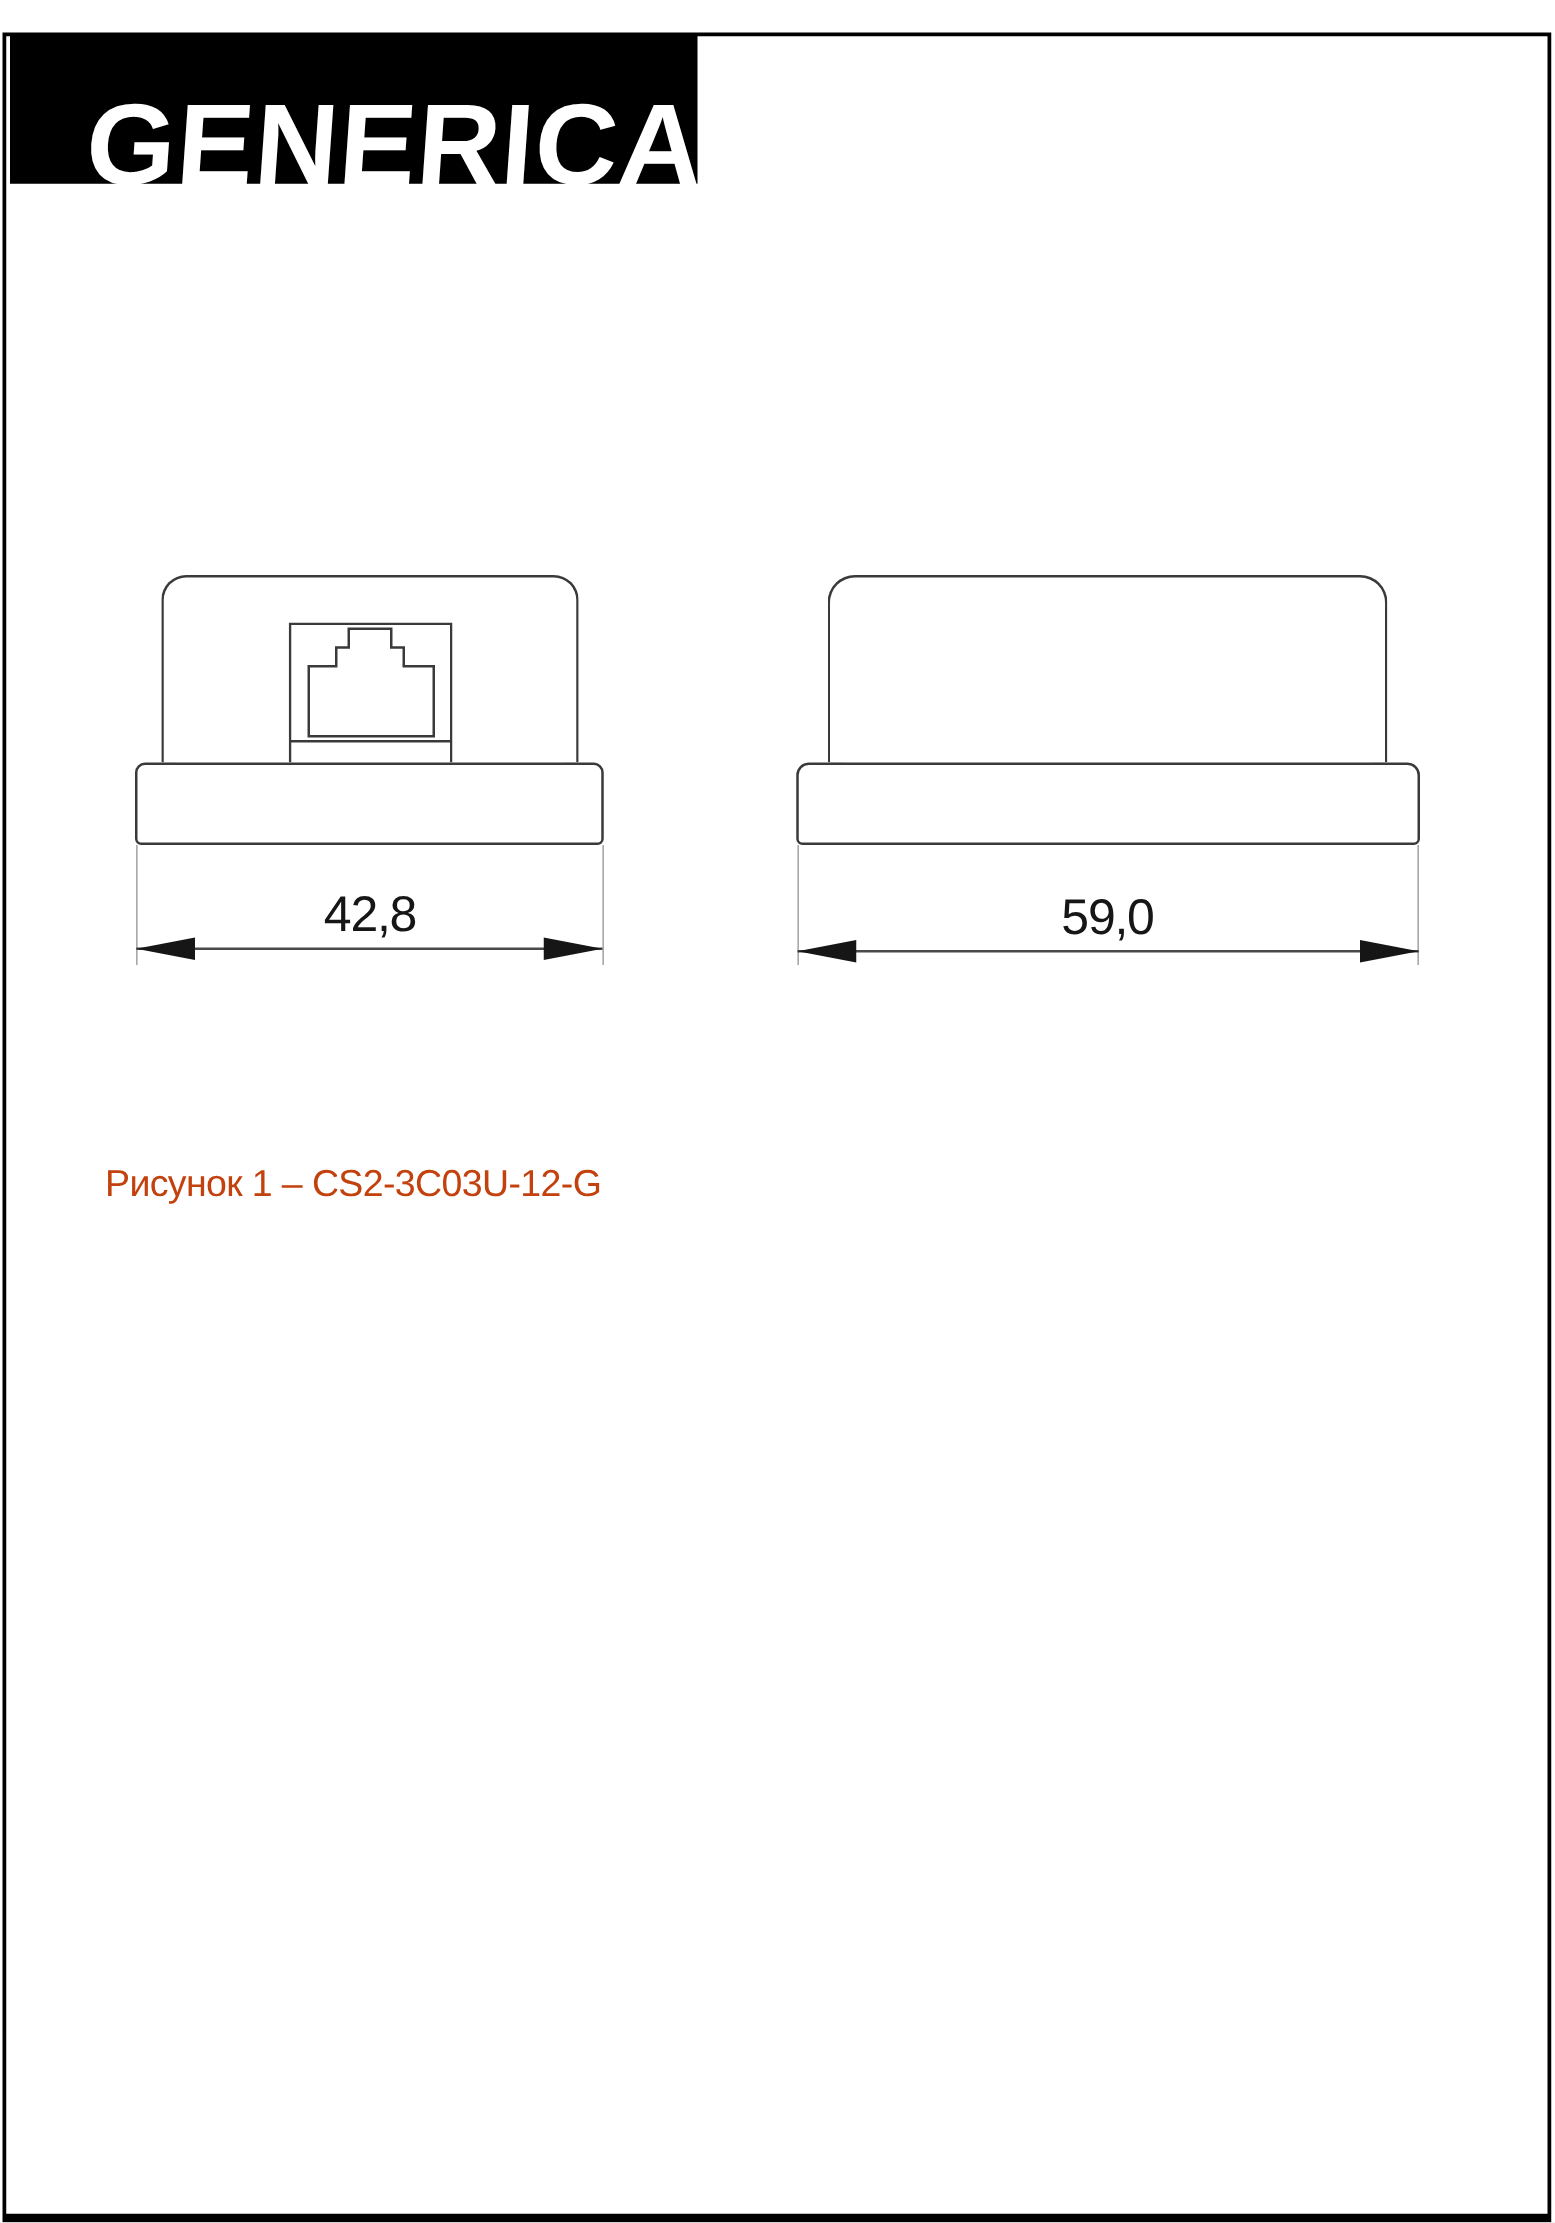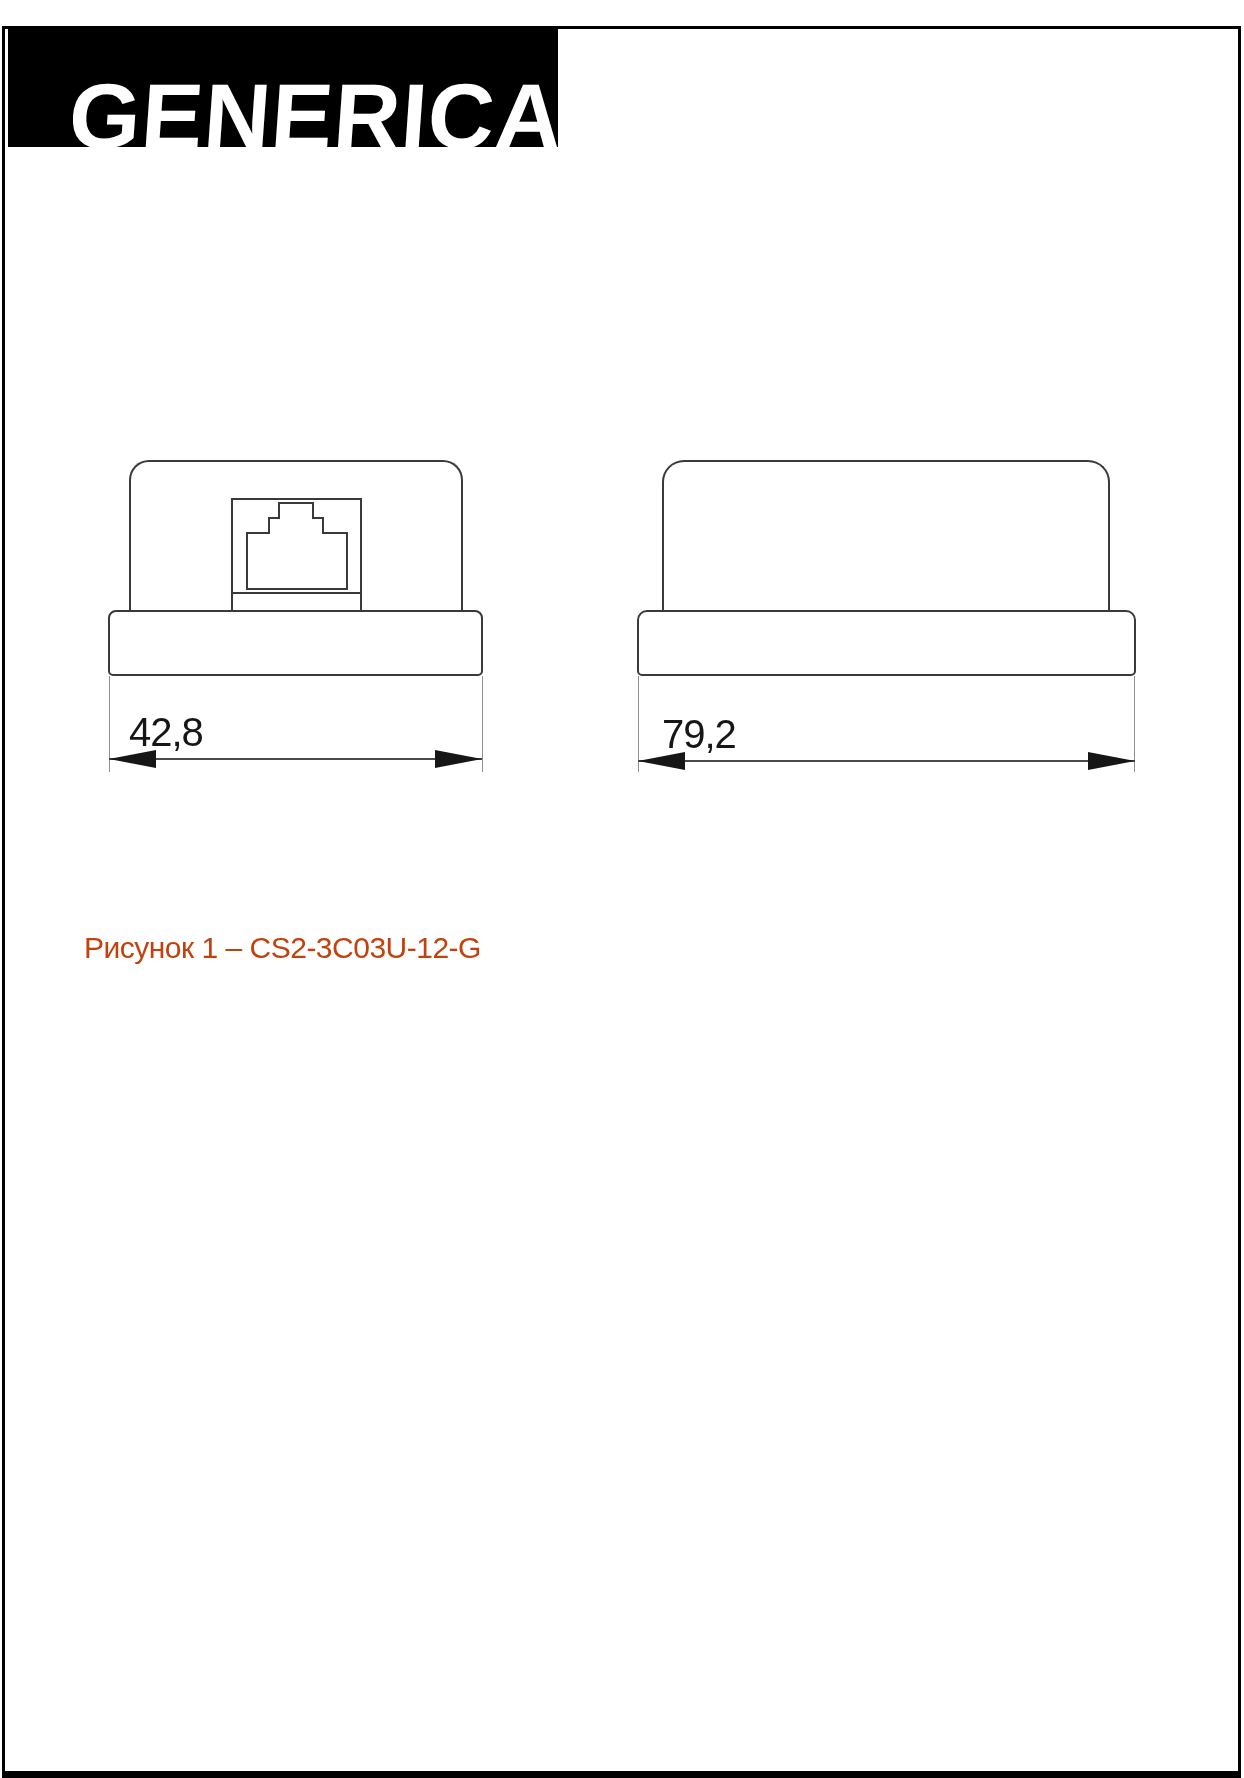--- a/index.html
+++ b/index.html
@@ -43,21 +43,21 @@
   .ext-sl{left:638px;} .ext-sr{left:1134px;}
   .dim-line{position:absolute;height:0;border-top:2px solid #4a4a4a;}
   .dim-front{left:109px;top:758px;width:373px;}
   .dim-side {left:638px;top:760px;width:497px;}
   .arrow{position:absolute;width:0;height:0;border-top:9px solid transparent;border-bottom:9px solid transparent;}
   .arrow-left {border-right:47px solid #161616;}
   .arrow-right{border-left:47px solid #161616;}
   .ar-fl{left:109px;top:750px;} .ar-fr{left:435px;top:750px;}
   .ar-sl{left:638px;top:752px;} .ar-sr{left:1088px;top:752px;}
   .dim-label{
-    position:absolute;
+    position:absolute;text-align:center;
     font-size:40px;letter-spacing:-1px;color:#161616;line-height:1.15;
   }
   .lbl-front{left:129px;top:709px;width:334px;}
   .lbl-side {left:662px;top:711px;width:448px;}
   
   .caption{
     position:absolute;left:84px;top:931px;
     font-size:30px;letter-spacing:-0.5px;color:#c2410c;
     white-space:nowrap;
   }
@@ -94,18 +94,18 @@
 
   <div>
     <div class="outline body-side"></div>
     <div class="outline base-side"></div>
 
     <div class="ext-line ext-sl"></div>
     <div class="ext-line ext-sr"></div>
     <div class="dim-line dim-side"></div>
     <div class="arrow arrow-left ar-sl"></div>
     <div class="arrow arrow-right ar-sr"></div>
-    <div class="dim-label lbl-side">79,2</div>
+    <div class="dim-label lbl-side">59,0</div>
   </div>
 
   <div class="caption">Рисунок 1 – CS2-3C03U-12-G</div>
 
 </div>
 
 </body></html>

